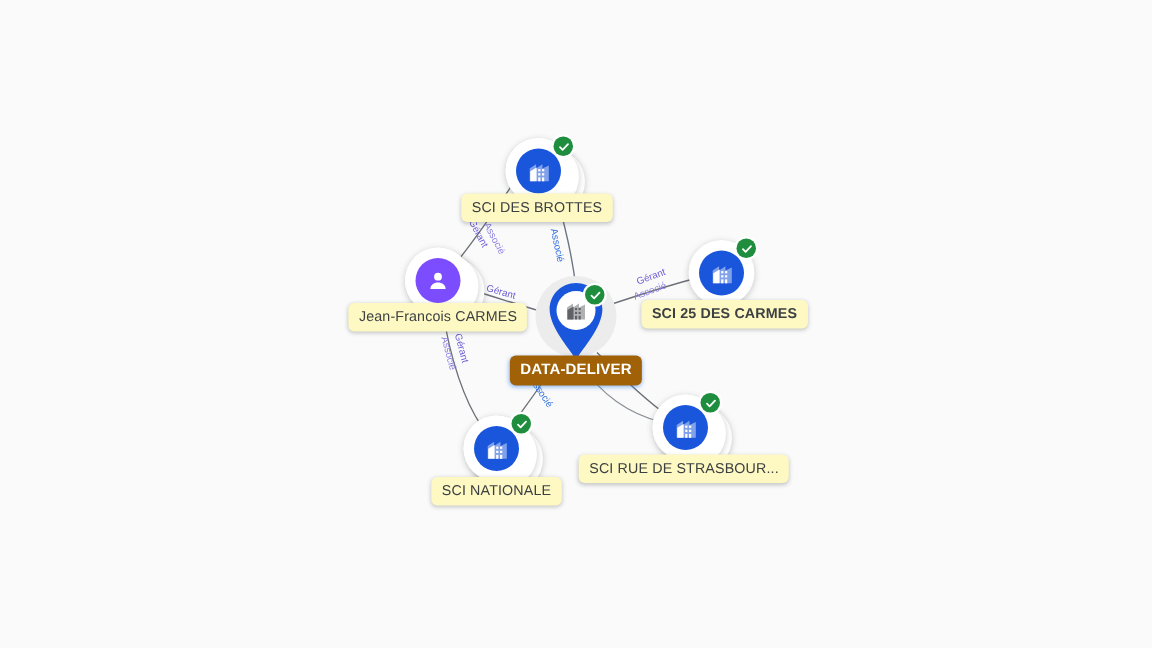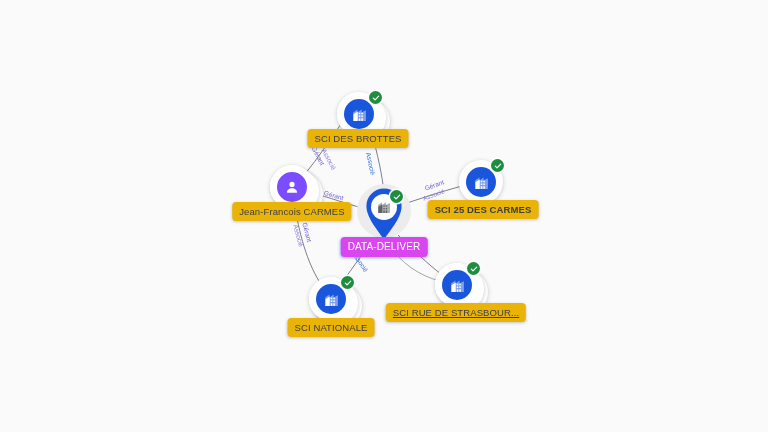--- a/index.html
+++ b/index.html
@@ -86,35 +86,35 @@
     width:26px;height:26px;
     border-radius:50%;
     background:#ffffff;
     display:flex;align-items:center;justify-content:center;
   }
   .pin .check{right:-2px;top:1px;}
 
   .label{
     position:absolute;
     transform:translate(-50%,0);
-    background:#eab308;
+    background:#fef9c3;
     color:#3c4043;
     font-size:9.5px;
     letter-spacing:.1px;
     line-height:1;
     padding:4.5px 7px 5px;
     border-radius:4px;
     box-shadow:0 1px 3px rgba(60,64,67,.3);
     white-space:nowrap;
     z-index:6;
   }
   .label.primary{
-    background:#d946ef;
+    background:#a16207;
     color:#ffffff;
-    font-weight:normal;
+    font-weight:bold;
     font-size:10px;
     box-shadow:0 1px 3px rgba(26,115,232,.5);
   }
   .edge-label{
     position:absolute;
     font-size:6.5px;
     line-height:1.05;
     white-space:nowrap;
     z-index:4;
     pointer-events:none;
@@ -250,21 +250,21 @@
         <rect x="14.6" y="17.3" width="2.1" height="3.7" fill="#ffffff"></rect>
       </svg>
     </div>
     <div class="check">
       <svg width="8" height="8" viewBox="0 0 12 12">
           <path d="M2 6.2 L4.6 8.8 L10 3.2" stroke="#ffffff" stroke-width="1.8" fill="none" stroke-linecap="round" stroke-linejoin="round"></path>
         </svg>
     </div>
   </div>
 </div>
-<div class="label" style="left:456px;top:303px;text-decoration:underline;">SCI RUE DE STRASBOUR...</div>
+<div class="label" style="left:456px;top:303px;">SCI RUE DE STRASBOUR...</div>
 
 <div class="node" style="left:331px;top:299px;">
   <div class="stack s3"></div>
   <div class="stack" style="box-shadow:none;z-index:3;">
     <div class="disc company">
       <svg width="17" height="17" viewBox="0 0 24 24">
         <path fill="#ffffff" d="M3 21V9l6-4v4l6-4v4l6-3v15H3z" opacity=".45"></path>
         <path fill="#ffffff" d="M3.5 21v-9.5l6-3.6V21H3.5z"></path>
         <rect x="11" y="9.5" width="2.1" height="2.1" fill="#ffffff"></rect>
         <rect x="14.6" y="9.5" width="2.1" height="2.1" fill="#ffffff"></rect>

